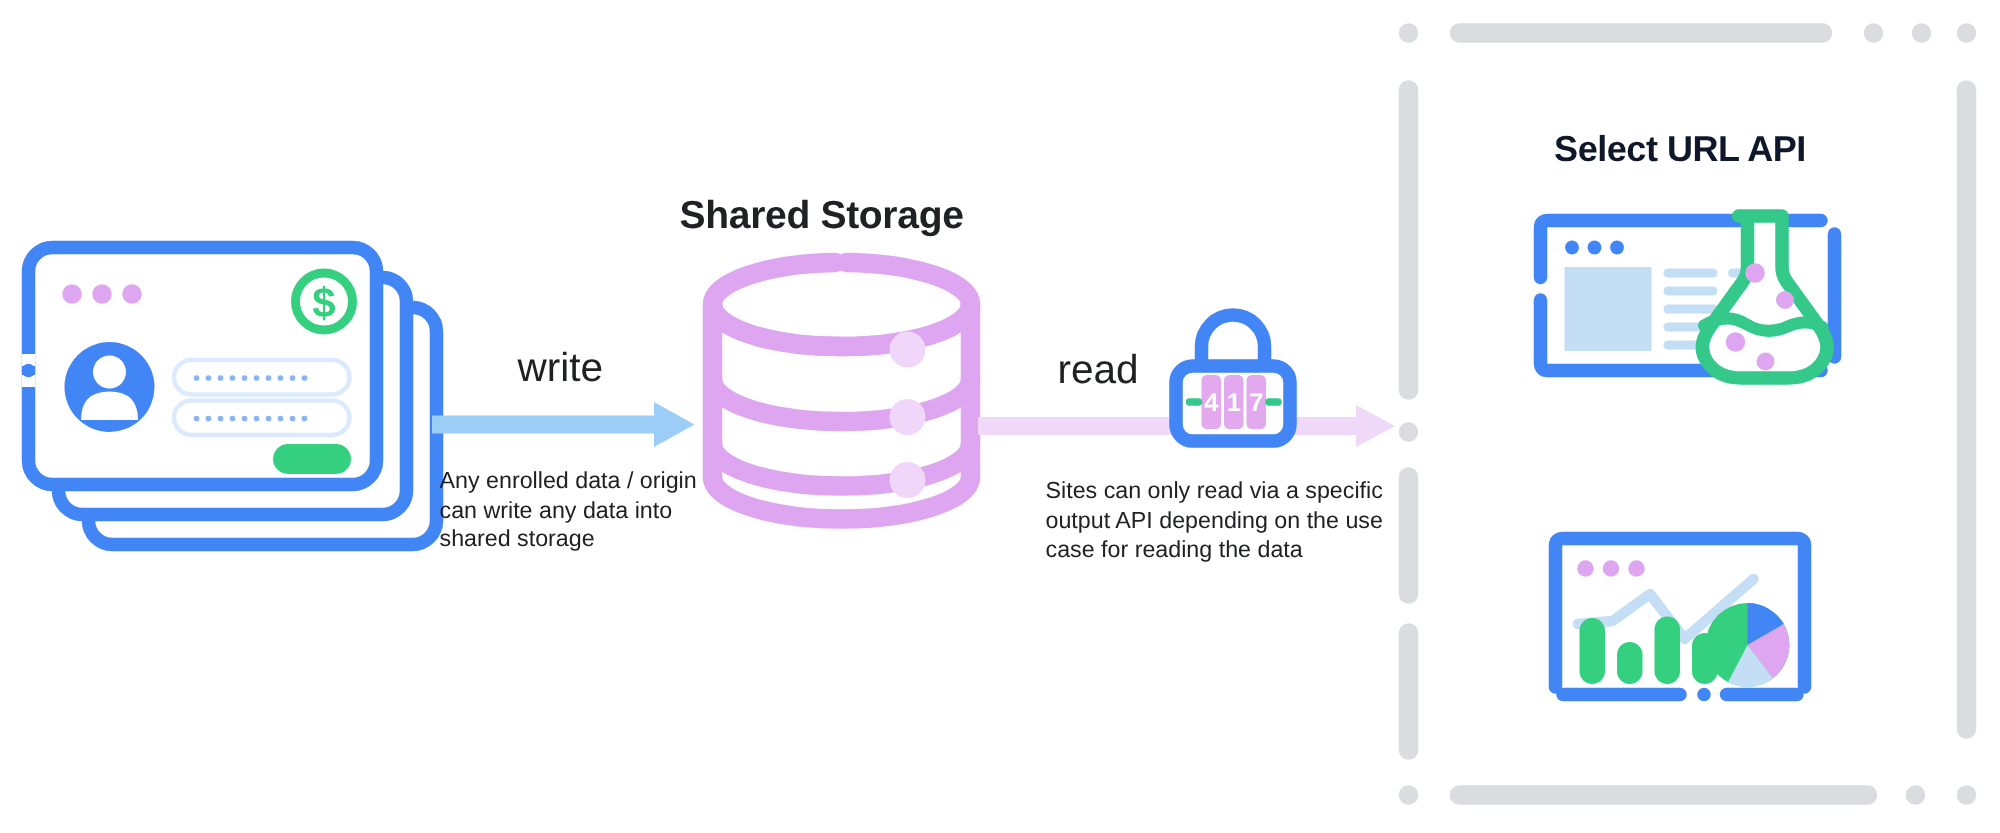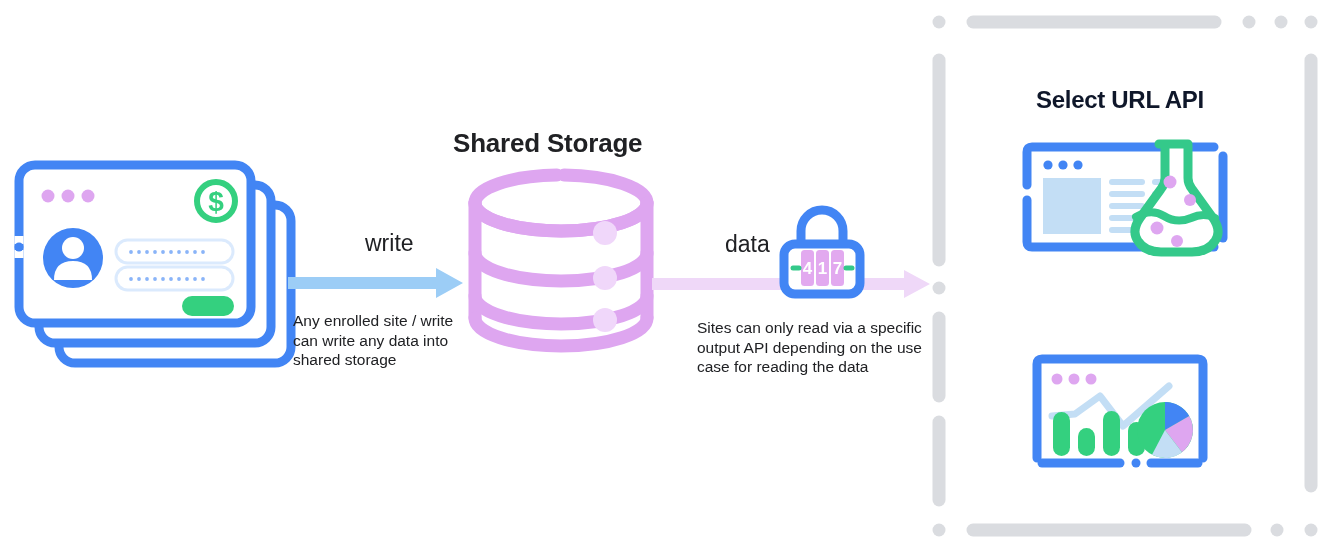--- a/index.html
+++ b/index.html
@@ -10,21 +10,21 @@
     -webkit-font-smoothing:antialiased;
   }
   .abs{position:absolute;}
 
   
   .title-big{
     font-size:26px;font-weight:bold;letter-spacing:-0.2px;color:#202124;
     white-space:nowrap;
   }
   .verb{
-    font-size:23px;font-weight:normal;color:#202124;white-space:nowrap;margin-left:20px;
+    font-size:27px;font-weight:normal;color:#202124;white-space:nowrap;
   }
   .body-txt{
     font-size:15.5px;line-height:19.5px;color:#202124;font-weight:normal;
   }
   .api-title{
     font-size:24px;font-weight:bold;letter-spacing:-0.3px;color:#0f172a;
     white-space:nowrap;text-align:center;
   }
 
   
@@ -217,21 +217,21 @@
 </div>
 
 <div class="abs verb" style="left:345px;top:230px;">write</div>
 
 <div class="abs" style="left:288px;top:268px;">
   <svg width="175" height="30" viewBox="0 0 175 30">
     <path d="M0 9 L148 9 L148 0 L175 15 L148 30 L148 21 L0 21 Z" fill="#9ccdf6"></path>
   </svg>
 </div>
 
-<div class="abs body-txt" style="left:293px;top:311px;width:172px;">Any enrolled site / write can write any data into shared storage</div>
+<div class="abs body-txt" style="left:293px;top:311px;width:172px;">Any enrolled data / origin can write any data into shared storage</div>
 
 <div class="abs title-big" style="left:453px;top:128px;">Shared Storage</div>
 
 <div class="abs" style="left:468px;top:168px;">
   <svg width="186" height="184" viewBox="0 0 186 184">
     <g fill="none" stroke="#dea6f0" stroke-width="13" stroke-linecap="round">
 
       <path d="M96 7 A86 28 0 0 1 179 35 A86 28 0 0 1 7 35 A86 28 0 0 1 89 7"></path>
 
       <path d="M7 35 A86 28 0 0 0 179 35"></path>
@@ -251,21 +251,21 @@
     </g>
   </svg>
 </div>
 
 <div class="abs" style="left:652px;top:270px;">
   <svg width="278" height="28" viewBox="0 0 278 28">
     <path d="M0 8 L252 8 L252 0 L278 14 L252 28 L252 20 L0 20 Z" fill="#efd8f8"></path>
   </svg>
 </div>
 
-<div class="abs verb" style="left:705px;top:231px;">data</div>
+<div class="abs verb" style="left:705px;top:231px;">read</div>
 
 <div class="abs" style="left:774px;top:204px;">
   <svg width="96" height="96" viewBox="0 0 96 96">
 
     <path d="M27 42 L27 27 A21 21 0 0 1 69 27 L69 42" fill="none" stroke="#4285f4" stroke-width="9" stroke-linecap="round"></path>
 
     <rect x="10" y="40" width="76" height="50" rx="11" fill="#ffffff" stroke="#4285f4" stroke-width="9"></rect>
 
     <g>
       <rect x="27" y="46" width="13" height="36" rx="3.5" fill="#e2a9ef"></rect>

